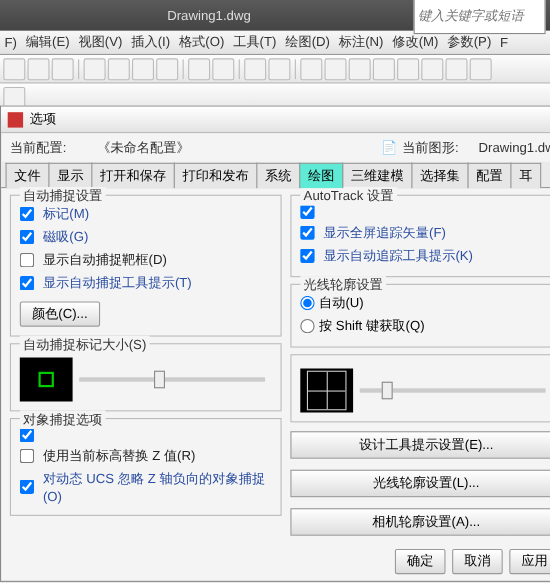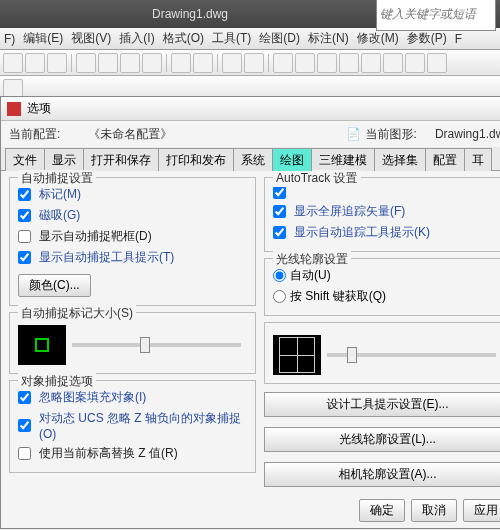--- a/index.html
+++ b/index.html
@@ -153,29 +153,28 @@
           <div class="slider">
               <div class="thumb" style="left:40%"></div>
             </div>
         </div>
       </div>
 
       <div class="group">
         <span class="gtitle">对象捕捉选项</span>
         <label class="chk">
             <input type="checkbox" checked="" style="">
-            <span>忽略图案填充对象(I)</span>
-          </label>
-        <label class="chk">
-            <input type="checkbox" checked="" style="">
-            <span>对动态 UCS 忽略 Z 轴负向的对象捕捉(O)</span>
           </label>
         <label class="chk black">
             <input type="checkbox" style="">
             <span>使用当前标高替换 Z 值(R)</span>
+          </label>
+        <label class="chk">
+            <input type="checkbox" checked="" style="">
+            <span>对动态 UCS 忽略 Z 轴负向的对象捕捉(O)</span>
           </label>
       </div>
     </div>
 
     <div class="col">
       <div class="group">
         <span class="gtitle">AutoTrack 设置</span>
         <label class="chk">
             <input type="checkbox" checked="" style="">
           </label>

